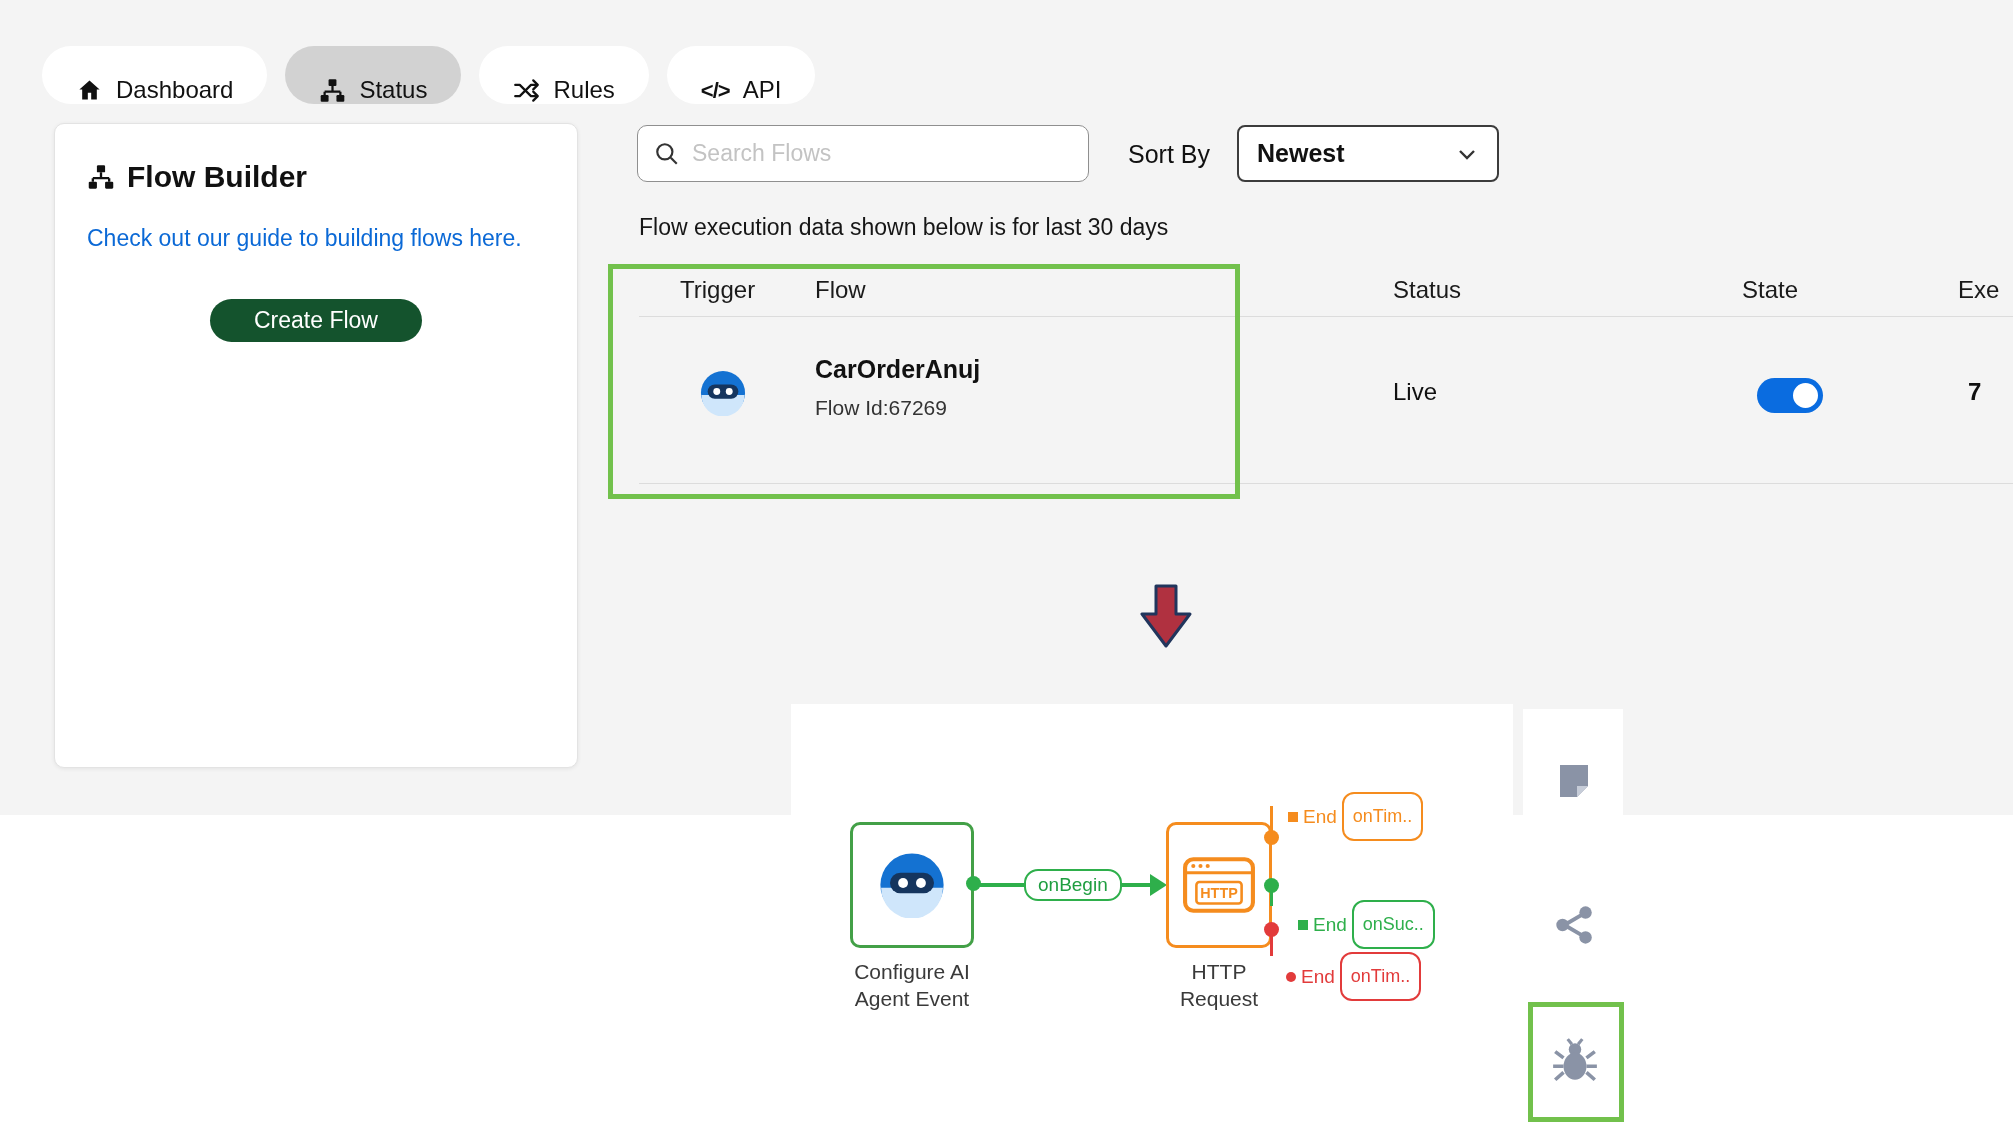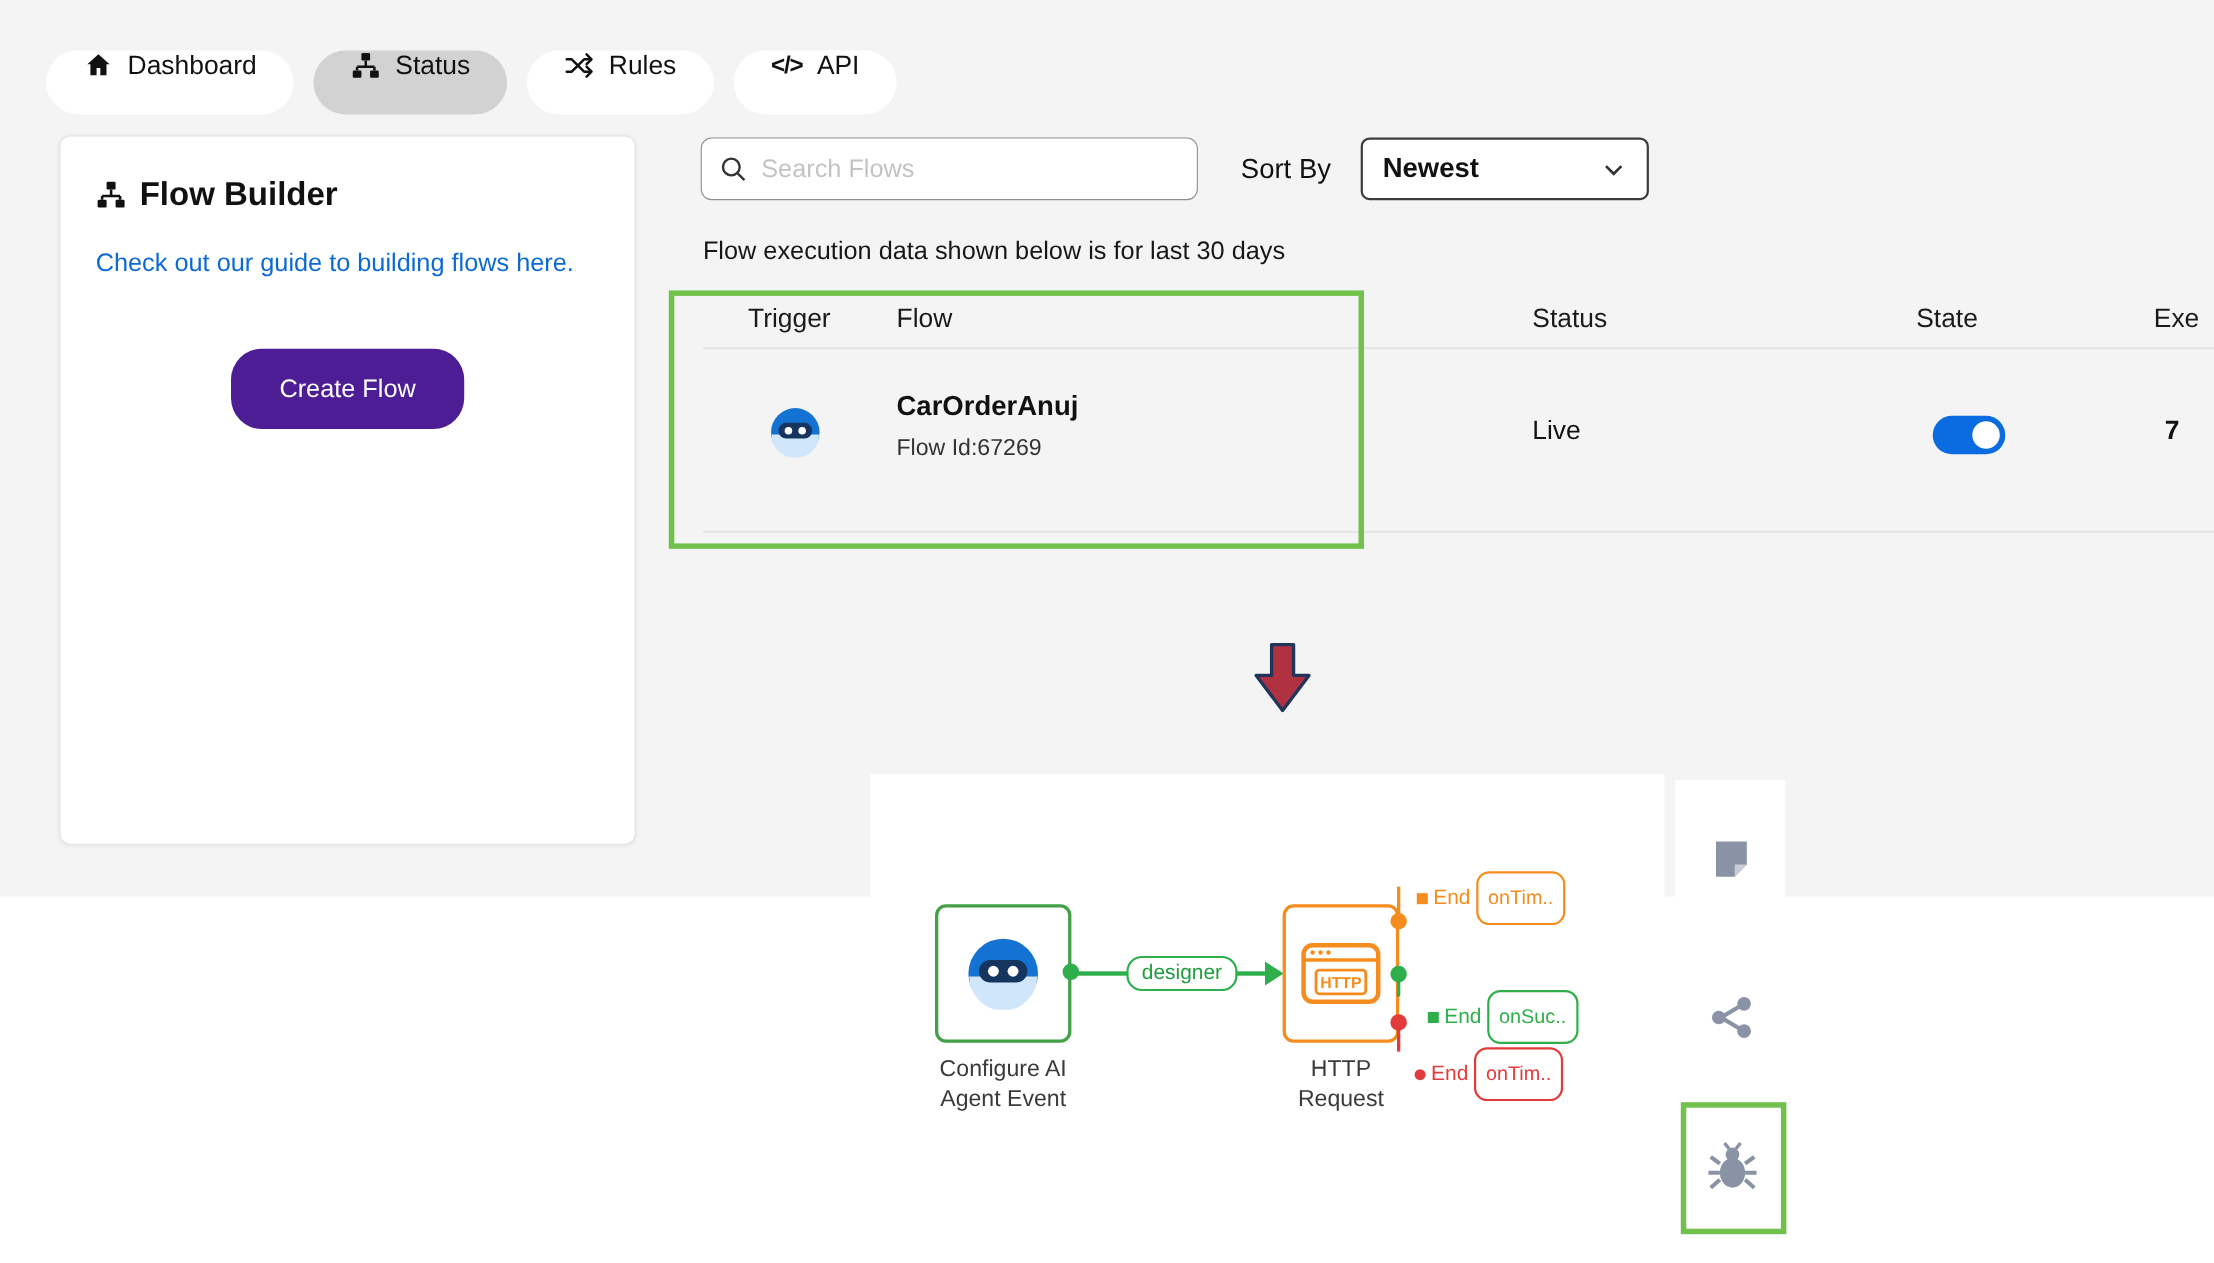--- a/index.html
+++ b/index.html
@@ -3,36 +3,36 @@
 <meta charset="utf-8">
 <style>
   *{margin:0;padding:0;box-sizing:border-box}
   html,body{background:#fff}
   body{font-family:"Liberation Sans",sans-serif;color:#111}
   #app{position:relative;width:2013px;height:1148px;overflow:hidden;background:#fff}
   .gray-band{position:absolute;left:0;top:0;width:2013px;height:815px;background:#f4f4f4}
 
   
   .nav{position:absolute;left:42px;top:46px;display:flex;gap:18px}
-  .pill{display:flex;align-items:flex-start;gap:13px;height:58px;padding:0 34px;border-radius:29px;
+  .pill{display:flex;align-items:flex-end;gap:13px;height:58px;padding:0 34px;border-radius:29px;
         background:#fff;font-size:24px;color:#111;cursor:pointer;white-space:nowrap}
   .pill.active{background:#d2d2d2}
   .pill .nav-ic{display:inline-flex;width:27px;height:27px}
   .code-ic{font-size:22px;font-weight:700;letter-spacing:-1px}
 
   
   .panel{position:absolute;left:54px;top:123px;width:524px;height:645px;background:#fff;
          border:1px solid #e3e3e3;border-radius:10px;box-shadow:0 1px 4px rgba(0,0,0,.07);
          padding:36px 32px 0 32px}
   .panel-title{display:flex;align-items:center;gap:12px;font-size:30px;font-weight:700;color:#111}
   .panel-title .nav-ic{width:28px;height:28px;display:inline-flex}
   .panel p{font-size:23px;color:#3d3d3d;line-height:1.6;margin-top:26px}
   .panel .link{color:#0b69d6;cursor:pointer}
-  .create-btn{display:block;margin:60px auto 0;width:212px;height:73px;border:none;border-radius:28px;
-              background:#4c1d95;color:#fff;font-size:23px;font-weight:500;cursor:pointer}
+  .create-btn{display:block;margin:42px auto 0;width:212px;height:43px;border:none;border-radius:28px;
+              background:#14532d;color:#fff;font-size:23px;font-weight:500;cursor:pointer}
 
   
   .search{position:absolute;left:637px;top:125px;width:452px;height:57px;background:#fff;
           border:1px solid #8f8f8f;border-radius:10px;display:flex;align-items:center;padding:0 16px;gap:12px}
   .search input{flex:1;border:none;outline:none;font-size:23px;color:#222;background:transparent}
   .search input::placeholder{color:#c3c3c3}
   .sortby{position:absolute;left:1128px;top:140px;font-size:25px;font-weight:500;color:#111}
   .sort-select{position:absolute;left:1237px;top:125px;width:262px;height:57px;background:#fff;
                border:2px solid #3c3c3c;border-radius:8px;display:flex;align-items:center;
                justify-content:space-between;padding:0 18px;font-size:25px;font-weight:700;color:#111;cursor:pointer}
@@ -205,21 +205,21 @@
         <circle cx="17.5" cy="22.5" r="3.6" fill="#fff"></circle>
         <circle cx="30.5" cy="22.5" r="3.6" fill="#fff"></circle>
       </svg>
     </span>
   </div>
   <div class="node-label" style="left:832px;top:958px;width:160px">Configure AI Agent Event</div>
 
   <div class="dot bg-green" style="left:966px;top:876px"></div>
   <div class="edge-line"></div>
   <div class="edge-arrow"></div>
-  <div class="edge-pill">designer</div>
+  <div class="edge-pill">onBegin</div>
 
   <div class="node node-http">
     <span style="display:inline-flex">
       <svg viewBox="0 0 72 56" width="74" height="58">
         <rect x="3" y="3" width="66" height="50" rx="8" fill="none" stroke="#f58c1e" stroke-width="4"></rect>
         <line x1="3" y1="16" x2="69" y2="16" stroke="#f58c1e" stroke-width="3"></line>
         <circle cx="11" cy="9.5" r="2" fill="#f58c1e"></circle>
           <circle cx="18" cy="9.5" r="2" fill="#f58c1e"></circle>
           <circle cx="25" cy="9.5" r="2" fill="#f58c1e"></circle>
         <rect x="14" y="25" width="44" height="21" rx="3" fill="none" stroke="#f58c1e" stroke-width="2.5"></rect>

